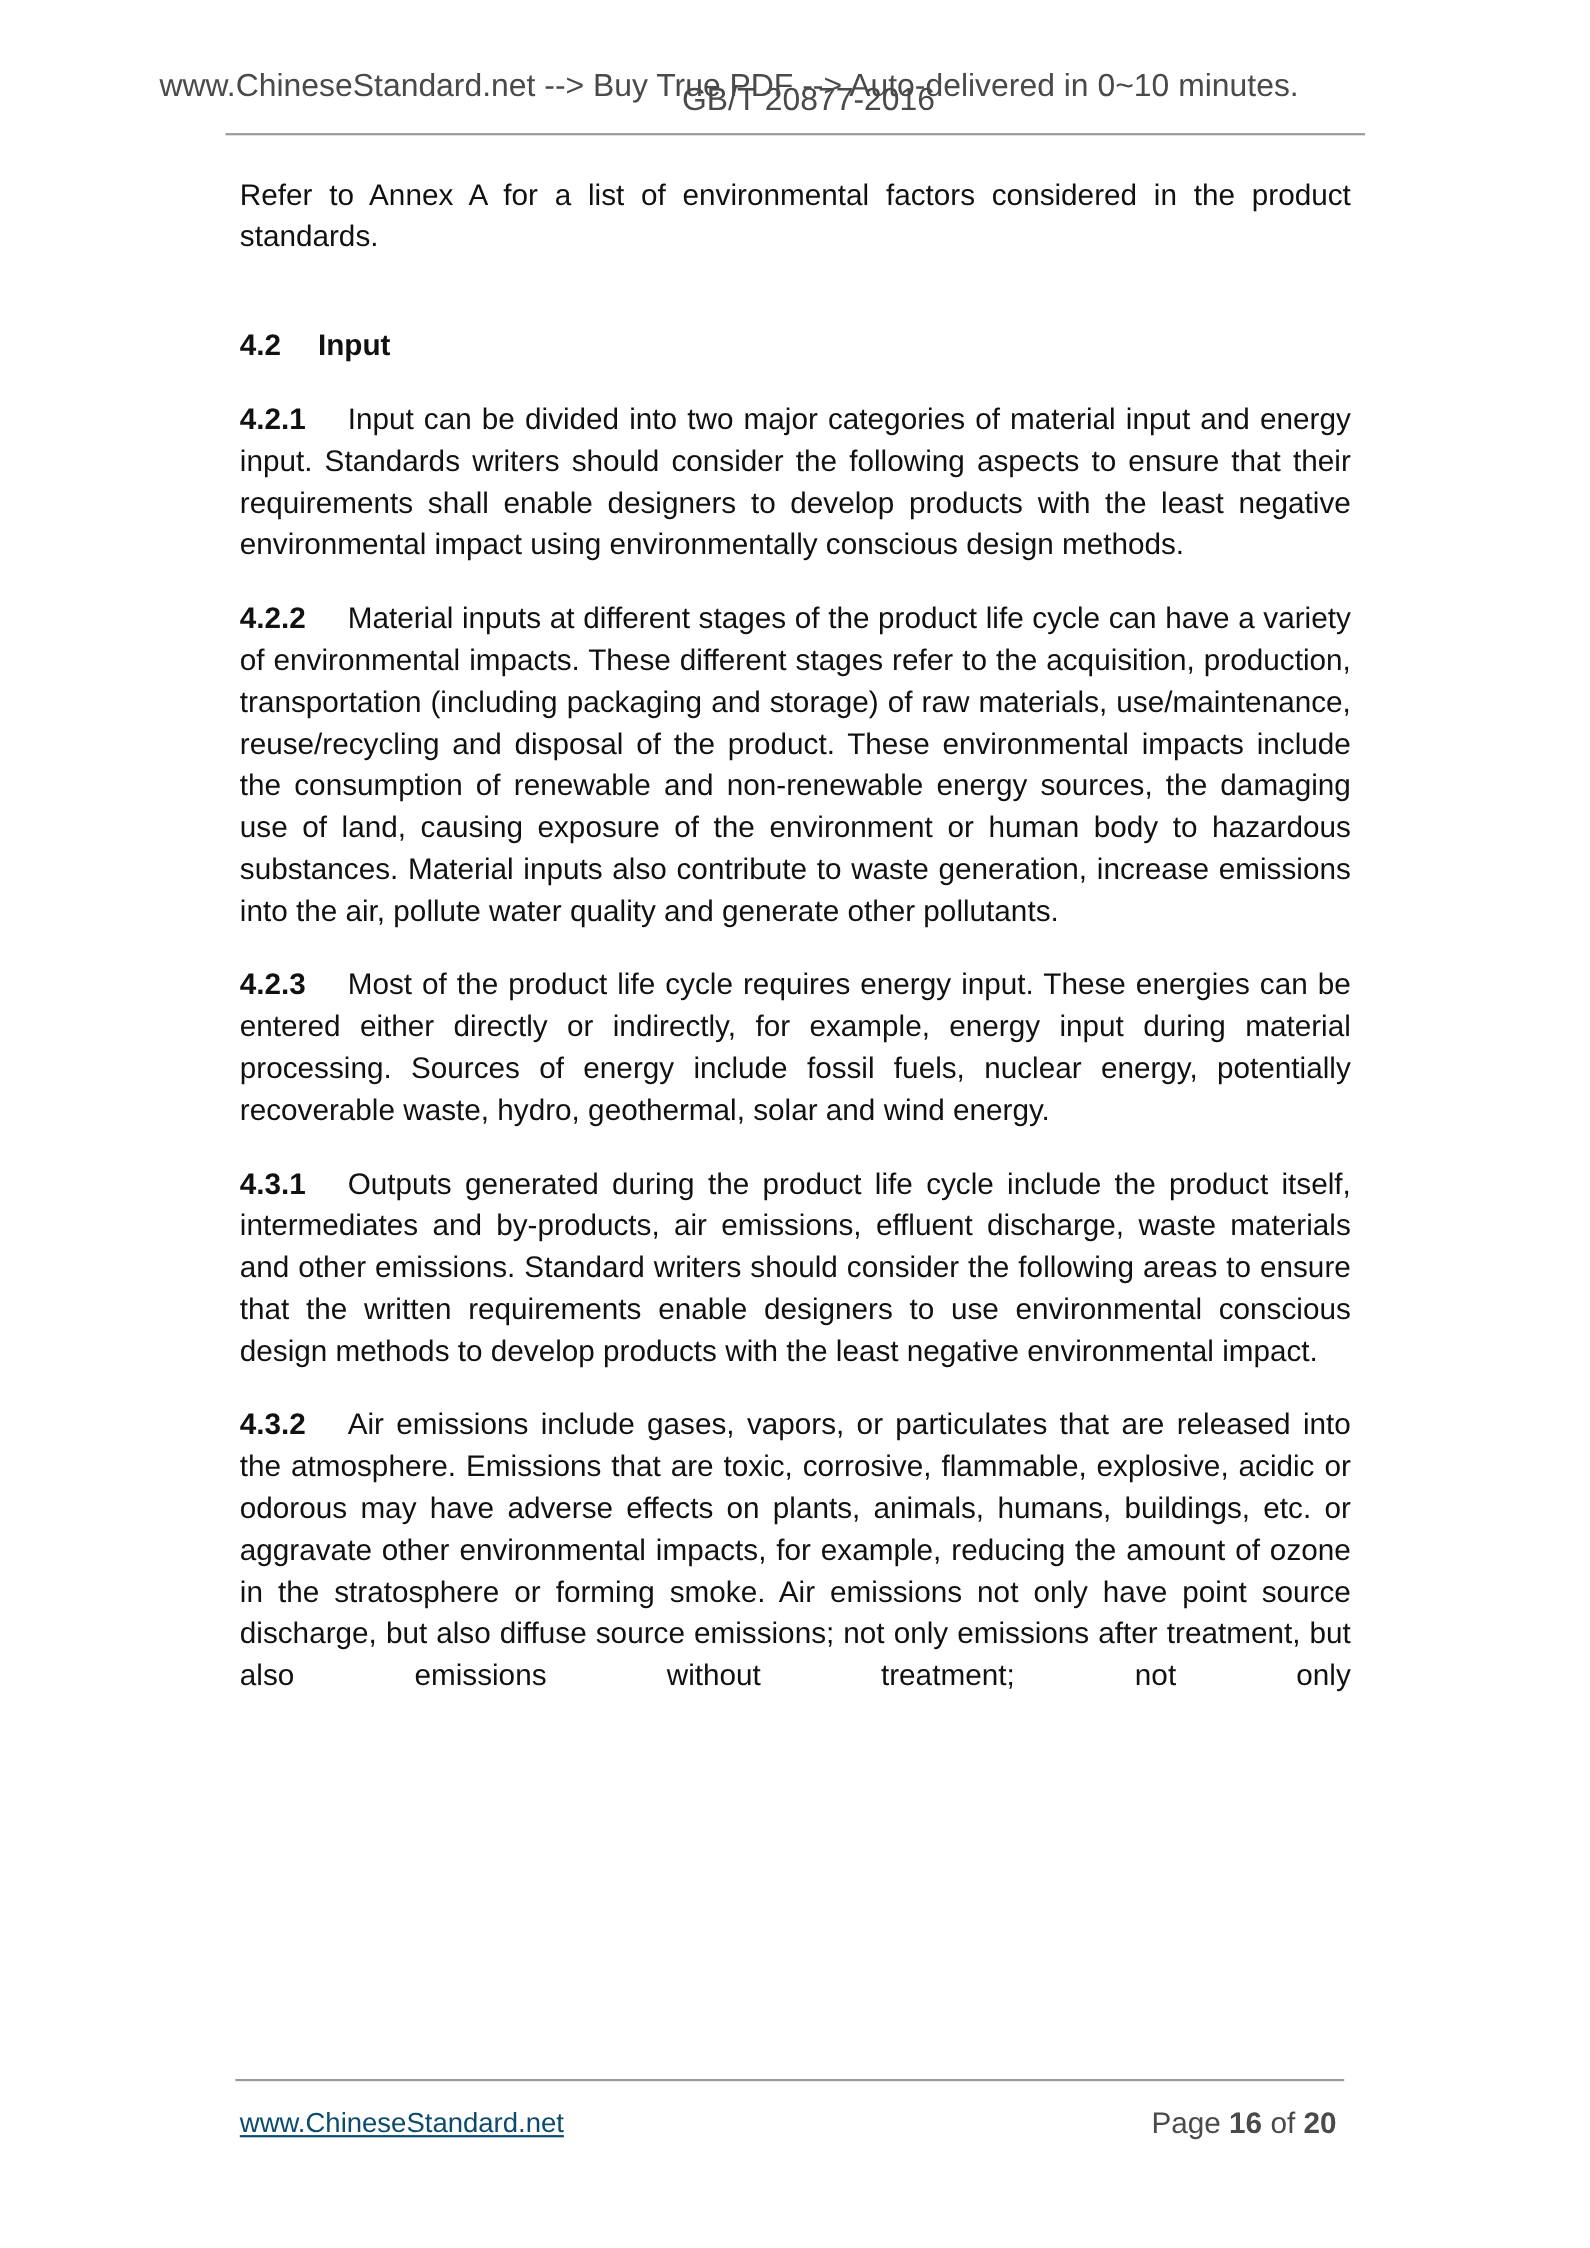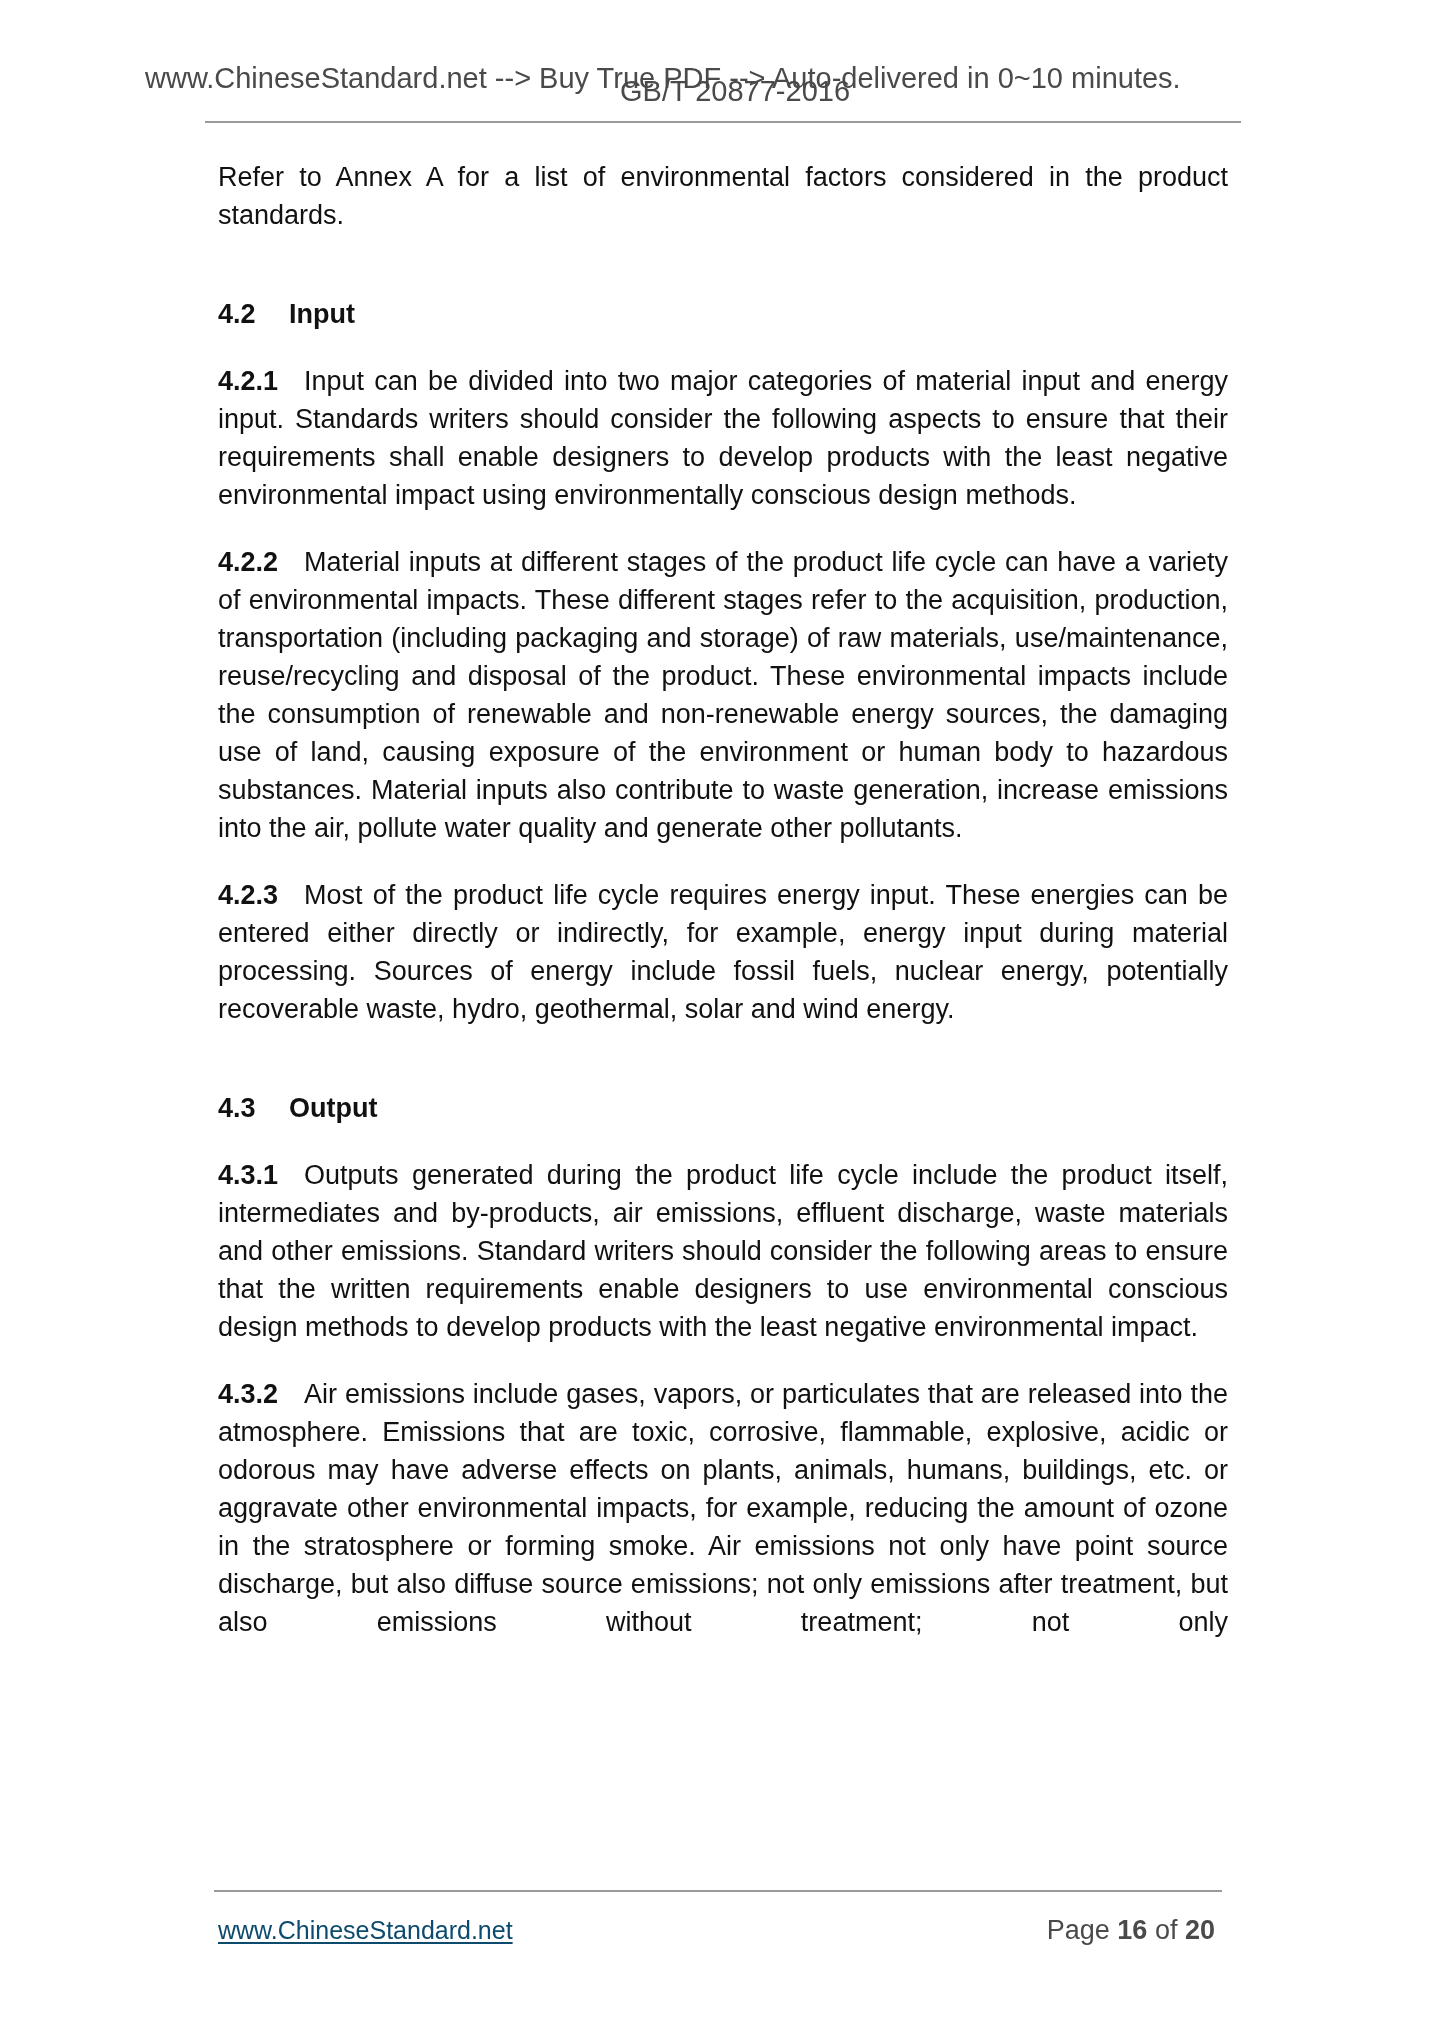--- a/index.html
+++ b/index.html
@@ -67,21 +67,21 @@
     font-weight: bold;
     white-space: nowrap;
   }
   .heading .num {
     display: inline-block;
     width: 71px;
     margin-top: 32px;
   }
   .clause-num {
     font-weight: bold;
-    margin-right: 26px;
+    margin-right: 38px;
   }
   .footer-rule {
     position: absolute;
     left: 214px;
     top: 1890px;
     width: 1008px;
     height: 0;
     border-top: 2px solid #9a9a9a;
   }
   .footer-link {
@@ -129,23 +129,20 @@
   </p>
 
   <p class="para">
     <span class="clause-num">4.2.2</span><span>Material inputs at different stages of the product life cycle can have a variety of environmental impacts. These different stages refer to the acquisition, production, transportation (including packaging and storage) of raw materials, use/maintenance, reuse/recycling and disposal of the product. These environmental impacts include the consumption of renewable and non-renewable energy sources, the damaging use of land, causing exposure of the environment or human body to hazardous substances. Material inputs also contribute to waste generation, increase emissions into the air, pollute water quality and generate other pollutants.</span>
   </p>
 
   <p class="para">
     <span class="clause-num">4.2.3</span><span>Most of the product life cycle requires energy input. These energies can be entered either directly or indirectly, for example, energy input during material processing. Sources of energy include fossil fuels, nuclear energy, potentially recoverable waste, hydro, geothermal, solar and wind energy.</span>
   </p>
 
-  <div class="heading">
-    <span class="num">4.3</span><span>Output</span>
-  </div>
 
   <p class="para">
     <span class="clause-num">4.3.1</span><span>Outputs generated during the product life cycle include the product itself, intermediates and by-products, air emissions, effluent discharge, waste materials and other emissions. Standard writers should consider the following areas to ensure that the written requirements enable designers to use environmental conscious design methods to develop products with the least negative environmental impact.</span>
   </p>
 
   <p class="para" style="text-align-last: justify;">
     <span class="clause-num">4.3.2</span><span>Air emissions include gases, vapors, or particulates that are released into the atmosphere. Emissions that are toxic, corrosive, flammable, explosive, acidic or odorous may have adverse effects on plants, animals, humans, buildings, etc. or aggravate other environmental impacts, for example, reducing the amount of ozone in the stratosphere or forming smoke. Air emissions not only have point source discharge, but also diffuse source emissions; not only emissions after treatment, but also emissions without treatment; not only</span>
   </p>
 </div>
 

